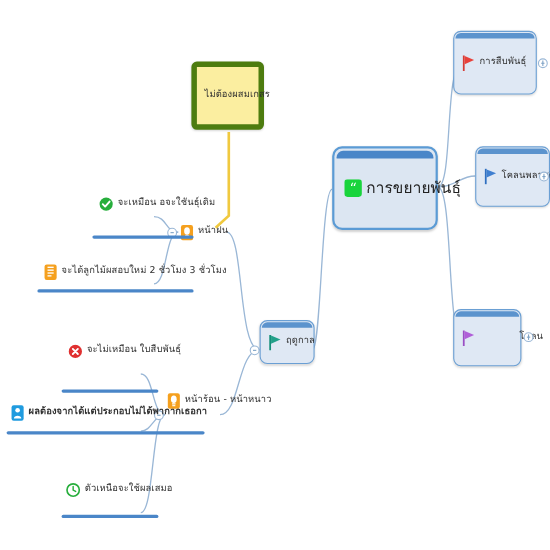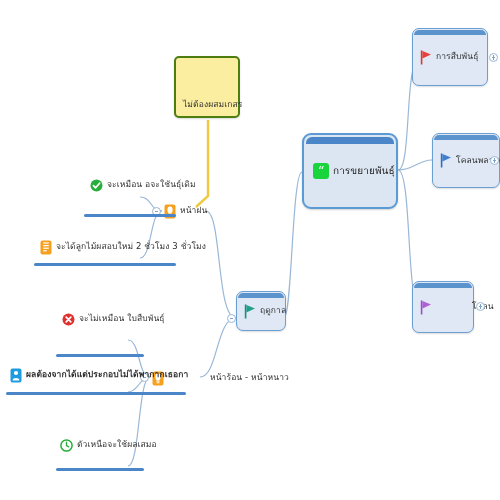--- a/index.html
+++ b/index.html
@@ -63,24 +63,24 @@
     position: absolute;
     left: 1px; right: 1px; top: 1px;
     height: 5px;
     background: #5b93cd;
     border-radius: 5px 5px 0 0;
   }
 
   
   .note {
     background: #fbeea0;
-    border: 2px solid #4d7c0f;
+    border: 5px solid #4d7c0f;
     border-radius: 5px 5px 5px 5px;
     padding: 6px 7px;
-    align-items: flex-end;
+    align-items: center;
     box-shadow: 0 1px 2px rgba(0,0,0,.15);
   }
 
   
   .plain {
     background: transparent;
     padding: 0 2px;
   }
   .underline {
     position: absolute;
@@ -89,21 +89,21 @@
     border-radius: 2px;
   }
 
   .label {
     font-size: 8.5px;
     color: #2f2f2f;
     letter-spacing: .1px;
     line-height: 1.15;
   }
   .central .label {
-    font-size: 10px;
+    font-size: 14px;
     color: #222;
   }
 
   
   .ic {
     flex: 0 0 auto;
     display: inline-flex;
     align-items: center;
     justify-content: center;
     margin-right: 4px;
@@ -259,21 +259,21 @@
         <rect x="3.2" y="2.4" width="5.6" height="1.2" fill="#ffffff"></rect>
         <rect x="3.2" y="5.0" width="5.6" height="1.2" fill="#ffffff"></rect>
         <rect x="3.2" y="7.6" width="5.6" height="1.2" fill="#ffffff"></rect>
         <rect x="3.2" y="10.2" width="3.6" height="1.2" fill="#ffffff"></rect>
       </svg>
     </span>
     <span class="label">จะได้ลูกไม้ผสอบใหม่ 2 ชั่วโมง 3 ชั่วโมง</span>
   </div>
   <span class="underline" style="left:34px; top:263px; width:142px;"></span>
 
-  <div class="node plain" style="left:150px; top:368px; height:20px;gap:42px;">
+  <div class="node plain" style="left:150px; top:354px; height:20px;">
     <span class="ic">
       <svg width="12" height="15" viewBox="0 0 12 15">
         <rect x="0.5" y="0.5" width="11" height="14" rx="2" fill="#f5a01e"></rect>
         <ellipse cx="6" cy="6" rx="2.6" ry="3.4" fill="#ffffff"></ellipse>
         <rect x="4.4" y="9.6" width="3.2" height="1.1" fill="#ffffff"></rect>
         <rect x="4.6" y="11.3" width="2.8" height="1" fill="#ffffff"></rect>
       </svg>
     </span>
     <span class="label">หน้าร้อน - หน้าหนาว</span>
   </div>

